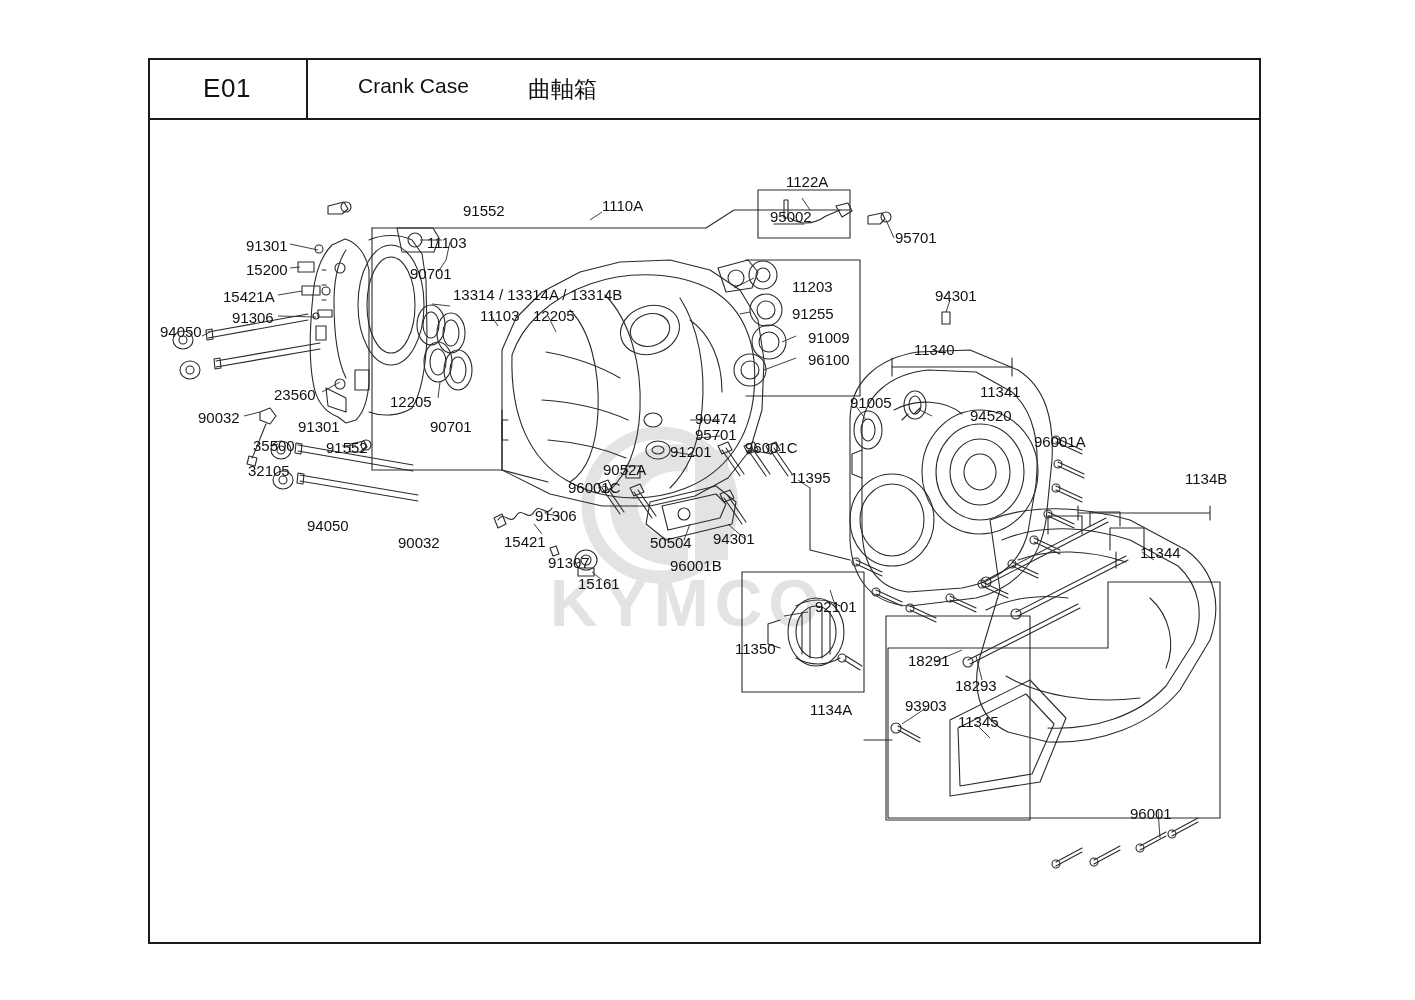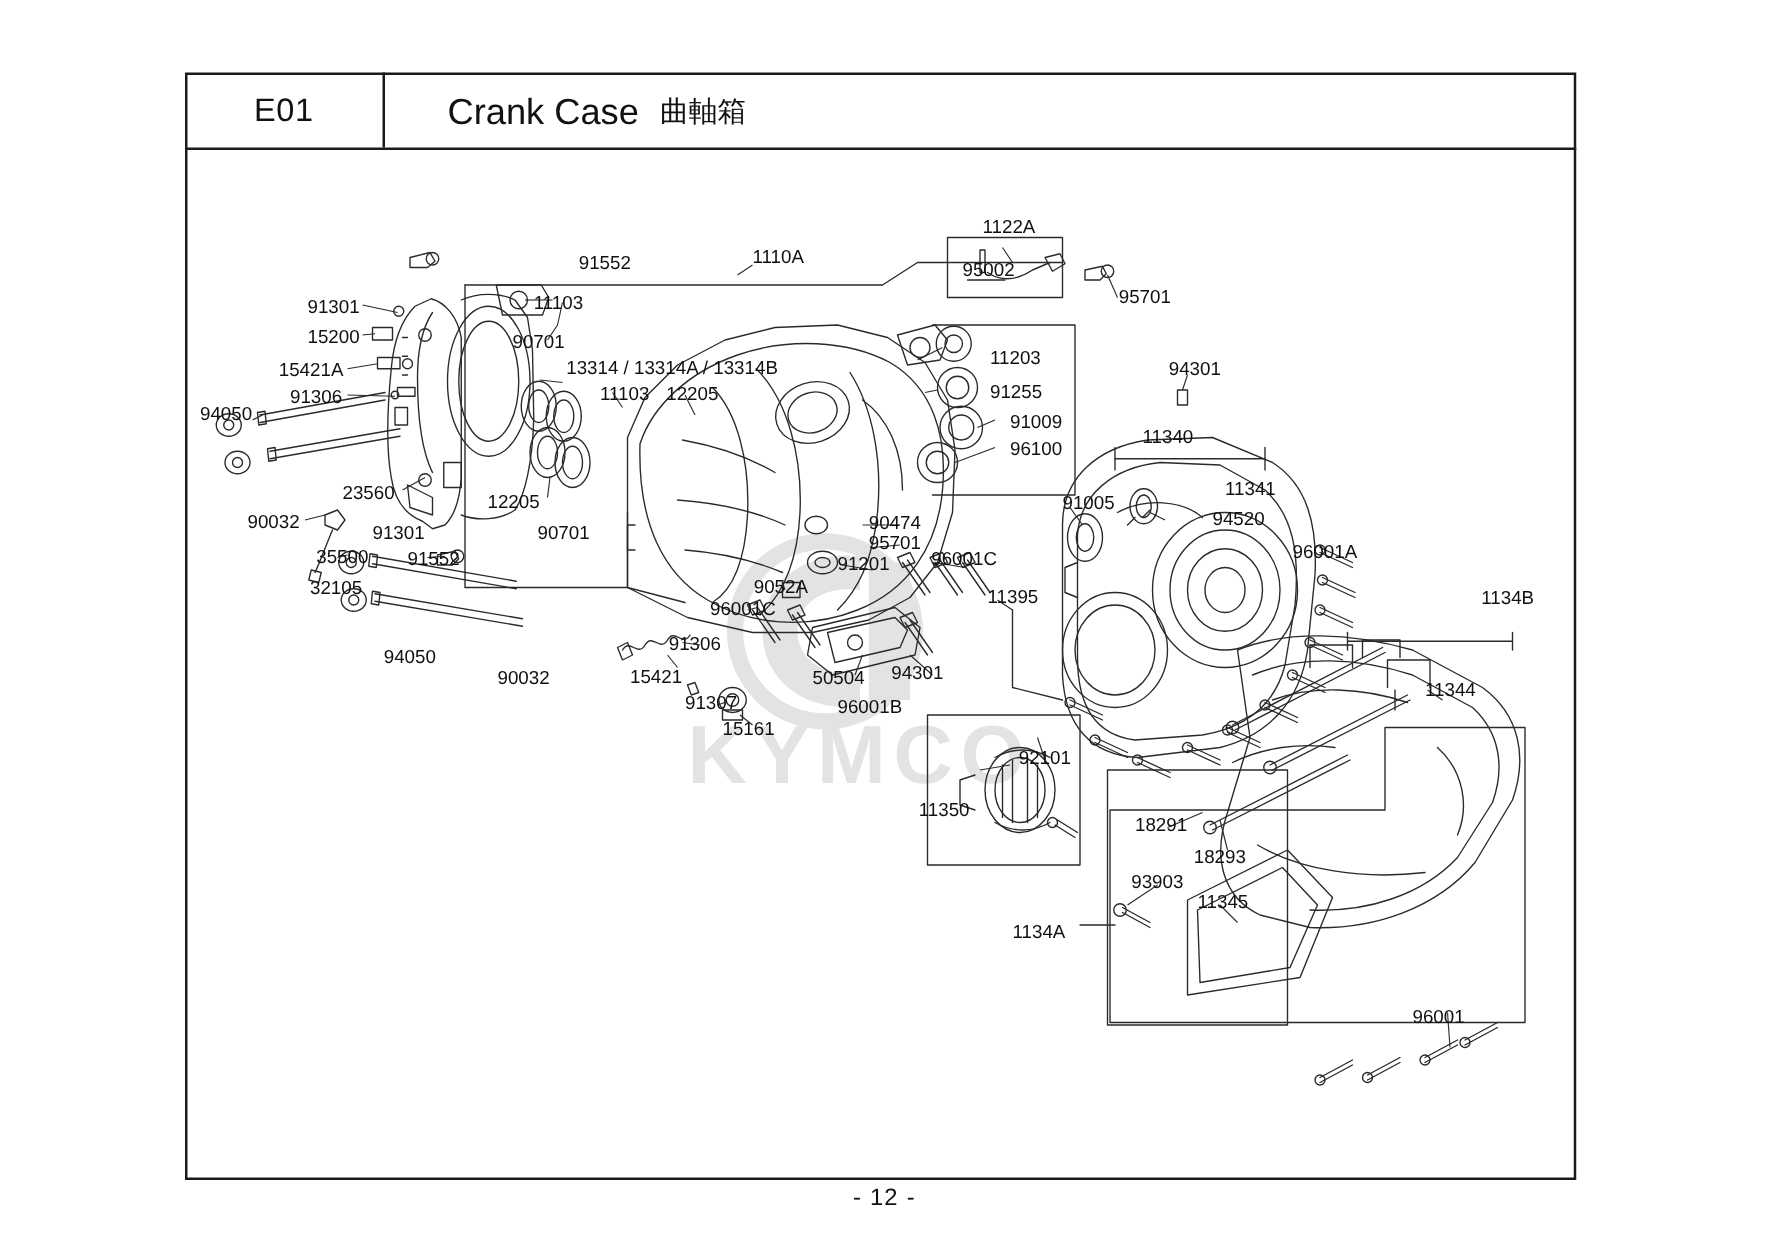--- a/index.html
+++ b/index.html
@@ -53,21 +53,21 @@
     justify-content: center;
   }
   .code-text {
     font-size: 26px;
     letter-spacing: 0.5px;
   }
   .title-en {
     position: absolute;
     left: 210px;
     top: 16px;
-    font-size: 29px;
+    font-size: 21px;
   }
   .title-zh {
     position: absolute;
     left: 380px;
     top: 16px;
     font-size: 23px;
     font-family: "DejaVu Sans", sans-serif;
   }
   .page-number {
     position: absolute;
@@ -499,20 +499,19 @@
     <span class="lbl" style="left:248px;top:415px;">90032</span>
     <span class="lbl" style="left:398px;top:435px;">91307</span>
     <span class="lbl" style="left:520px;top:438px;">96001B</span>
     <span class="lbl" style="left:428px;top:456px;">15161</span>
     <span class="lbl" style="left:665px;top:479px;">92101</span>
     <span class="lbl" style="left:585px;top:521px;">11350</span>
     <span class="lbl" style="left:758px;top:533px;">18291</span>
     <span class="lbl" style="left:805px;top:558px;">18293</span>
     <span class="lbl" style="left:755px;top:578px;">93903</span>
     <span class="lbl" style="left:808px;top:594px;">11345</span>
-    <span class="lbl" style="left:660px;top:618px;">1134A</span>
+    <span class="lbl" style="left:660px;top:582px;">1134A</span>
     <span class="lbl" style="left:980px;top:686px;">96001</span>
 
   </div>
 
-  <div class="page-number">- 12 -</div>
 
 </div>
 
 </body></html>

